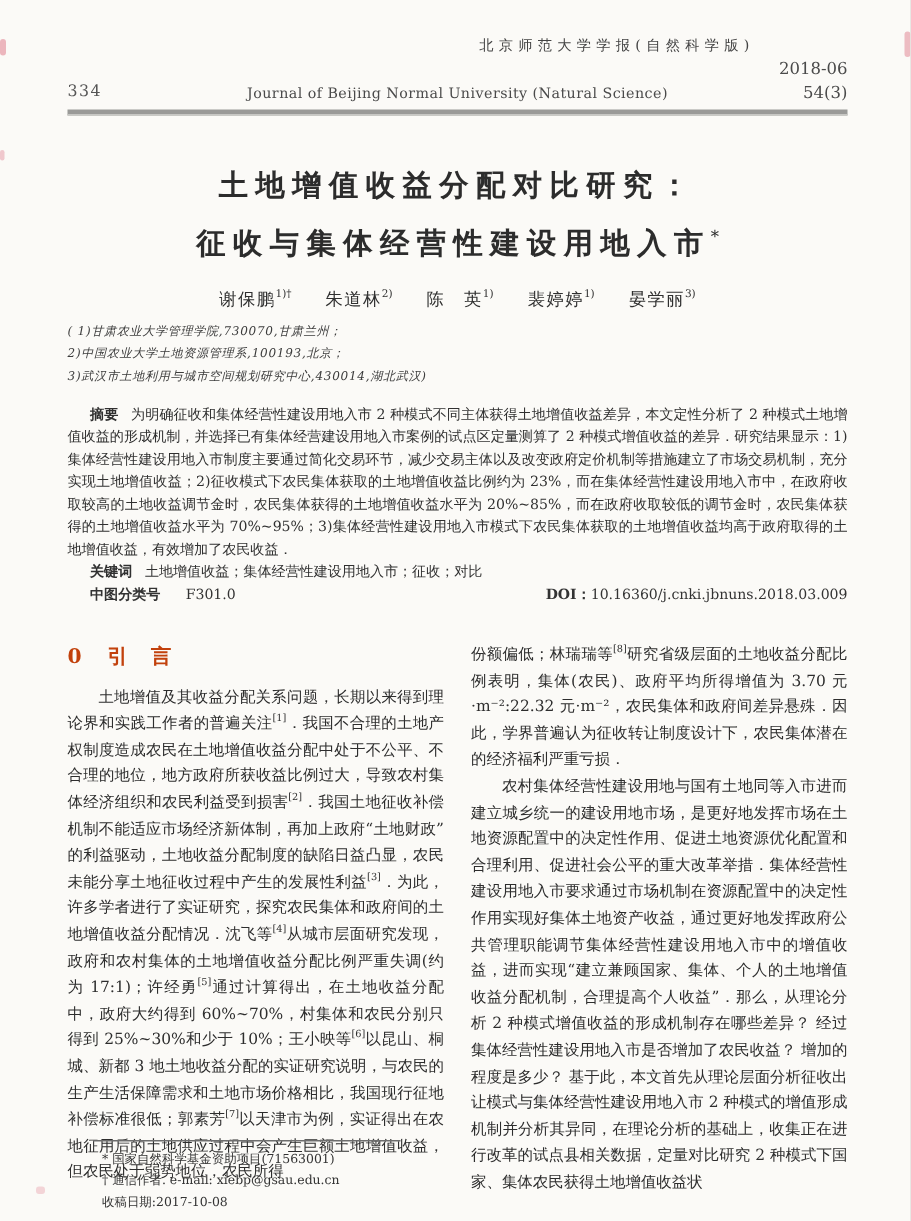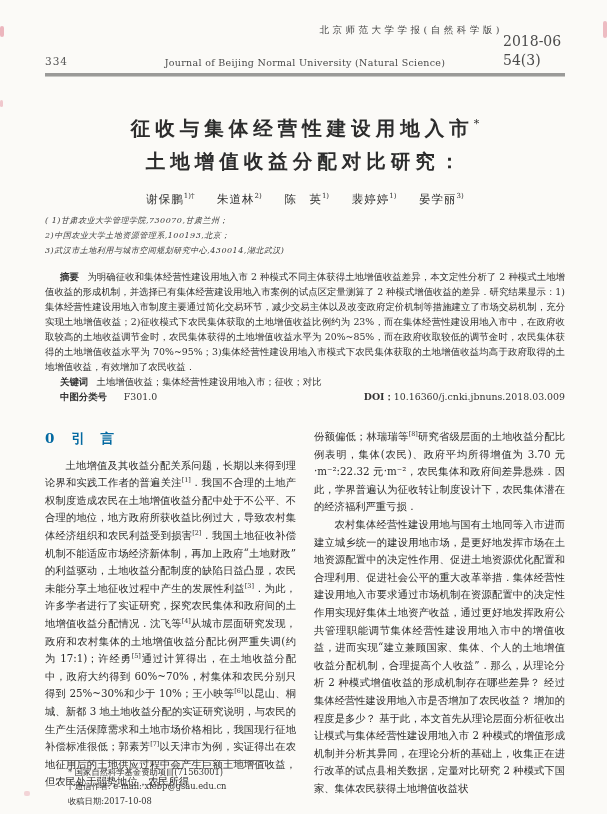--- a/index.html
+++ b/index.html
@@ -13,21 +13,21 @@
     overflow:hidden;
     font-family:"DejaVu Serif","Liberation Serif",serif;
     color:#333;
   }
   
   .hdr { display:flex; align-items:flex-end; }
   .hdr-pagenum { width:62px; font-size:10.5px; color:#555; letter-spacing:1px; padding-bottom:1px; }
   .hdr-center { flex:1; text-align:center; }
   .hdr-cn { font-size:9.5px; letter-spacing:3.5px; color:#444;text-align:right; }
   .hdr-en { font-size:9.5px; margin-top:20px; color:#4a4a4a; letter-spacing:0.3px; }
-  .hdr-right { width:62px; text-align:left; font-size:14px; color:#4a4a4a; }
+  .hdr-right { width:62px; text-align:right; font-size:11px; color:#4a4a4a; }
   .hdr-right div { margin-top:3px; }
   .hdr-rule { margin-top:5px; height:2.5px; background:#9a9a98; border-bottom:1px solid #c7c7c4; }
 
   
   .title { margin-top:30px; text-align:center; font-size:19.5px; font-weight:700;
            letter-spacing:5px; line-height:34px; color:#2c2c2c; }
   .title sup { font-size:11px; font-weight:400; letter-spacing:0; }
   .authors { margin-top:13px; text-align:center; font-size:11.5px; color:#2f2f2f; letter-spacing:1px; }
   .authors .author { display:inline-block; margin:0 9px; }
   .authors sup { font-size:7px; letter-spacing:0; }
@@ -38,21 +38,21 @@
   .abstract { margin-top:11px; font-size:9.4px; line-height:15px; text-align:justify; color:#303030; }
   .abstract p { margin:0; text-indent:1.6em; }
   .lbl { font-weight:700; padding-right:0.9em; font-style:normal; }
   .meta-row { display:flex; justify-content:space-between; font-size:9.4px; line-height:15px; }
   .meta-row .left { text-indent:1.6em; }
   .clc-val { padding-left:0.9em; }
 
   
   .cols { margin-top:24px; display:flex; gap:18px; }
   .col { width:251px; font-size:10.3px; line-height:17.6px; text-align:justify; color:#2d2d2d; }
-  .sec-h { font-size:13.5px; font-weight:700; color:#0369a1; margin:2px 0 9px 0; letter-spacing:1px; }
+  .sec-h { font-size:13.5px; font-weight:700; color:#c2410c; margin:2px 0 9px 0; letter-spacing:1px; }
   .sec-h .sec-t { margin-left:1.2em; }
   .col p { margin:0; }
   .indent { text-indent:2em; }
   .col sup, .abstract sup { font-size:6.5px; line-height:0; }
 
   
   .footnotes { position:absolute; left:62px; bottom:6px; width:270px; font-size:8.3px;
                line-height:14.5px; color:#333; }
   .fn-rule { width:205px; border-top:1px solid #6e6e6e; margin-bottom:4px; }
   .footnotes .fn { padding-left:6px; }
@@ -76,22 +76,22 @@
       <div class="hdr-en">Journal of Beijing Normal University (Natural Science)</div>
     </div>
     <div class="hdr-right">
       <div>2018-06</div>
       <div>54(3)</div>
     </div>
   </div>
   <div class="hdr-rule"></div>
 
   <div class="title">
+    <div>土地增值收益分配对比研究：</div>
     <div><span>征收与集体经营性建设用地入市</span><sup>*</sup></div>
-    <div>土地增值收益分配对比研究：</div>
   </div>
 
   <div class="authors">
     <span class="author"><span>谢保鹏</span><sup>1)†</sup></span>
     <span class="author"><span>朱道林</span><sup>2)</sup></span>
     <span class="author"><span>陈　英</span><sup>1)</sup></span>
     <span class="author"><span>裴婷婷</span><sup>1)</sup></span>
     <span class="author"><span>晏学丽</span><sup>3)</sup></span>
   </div>
 

